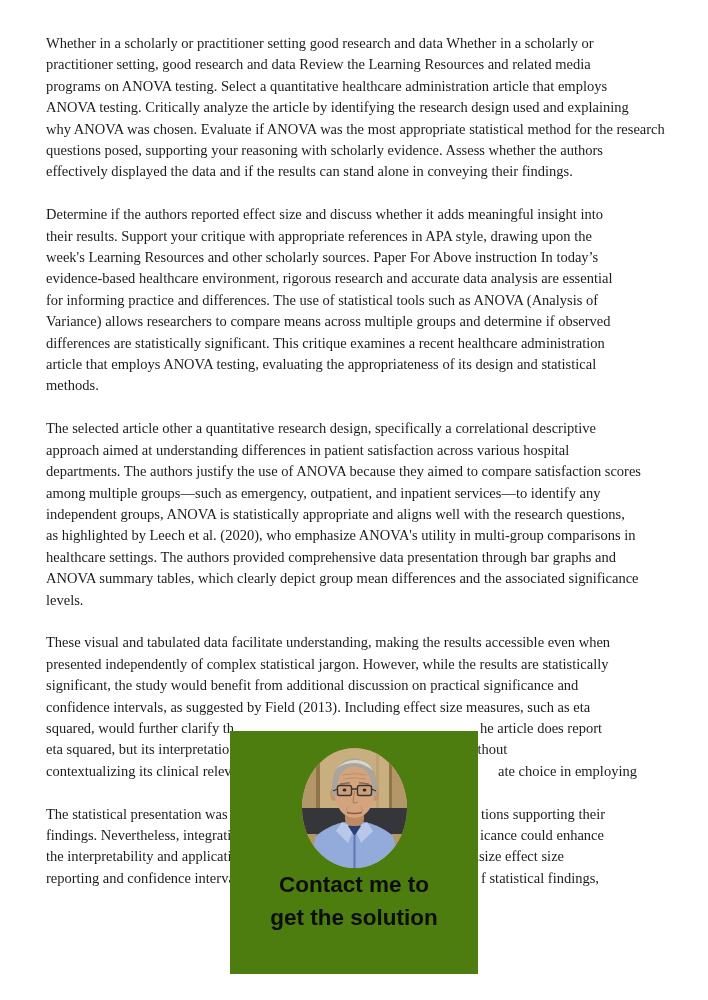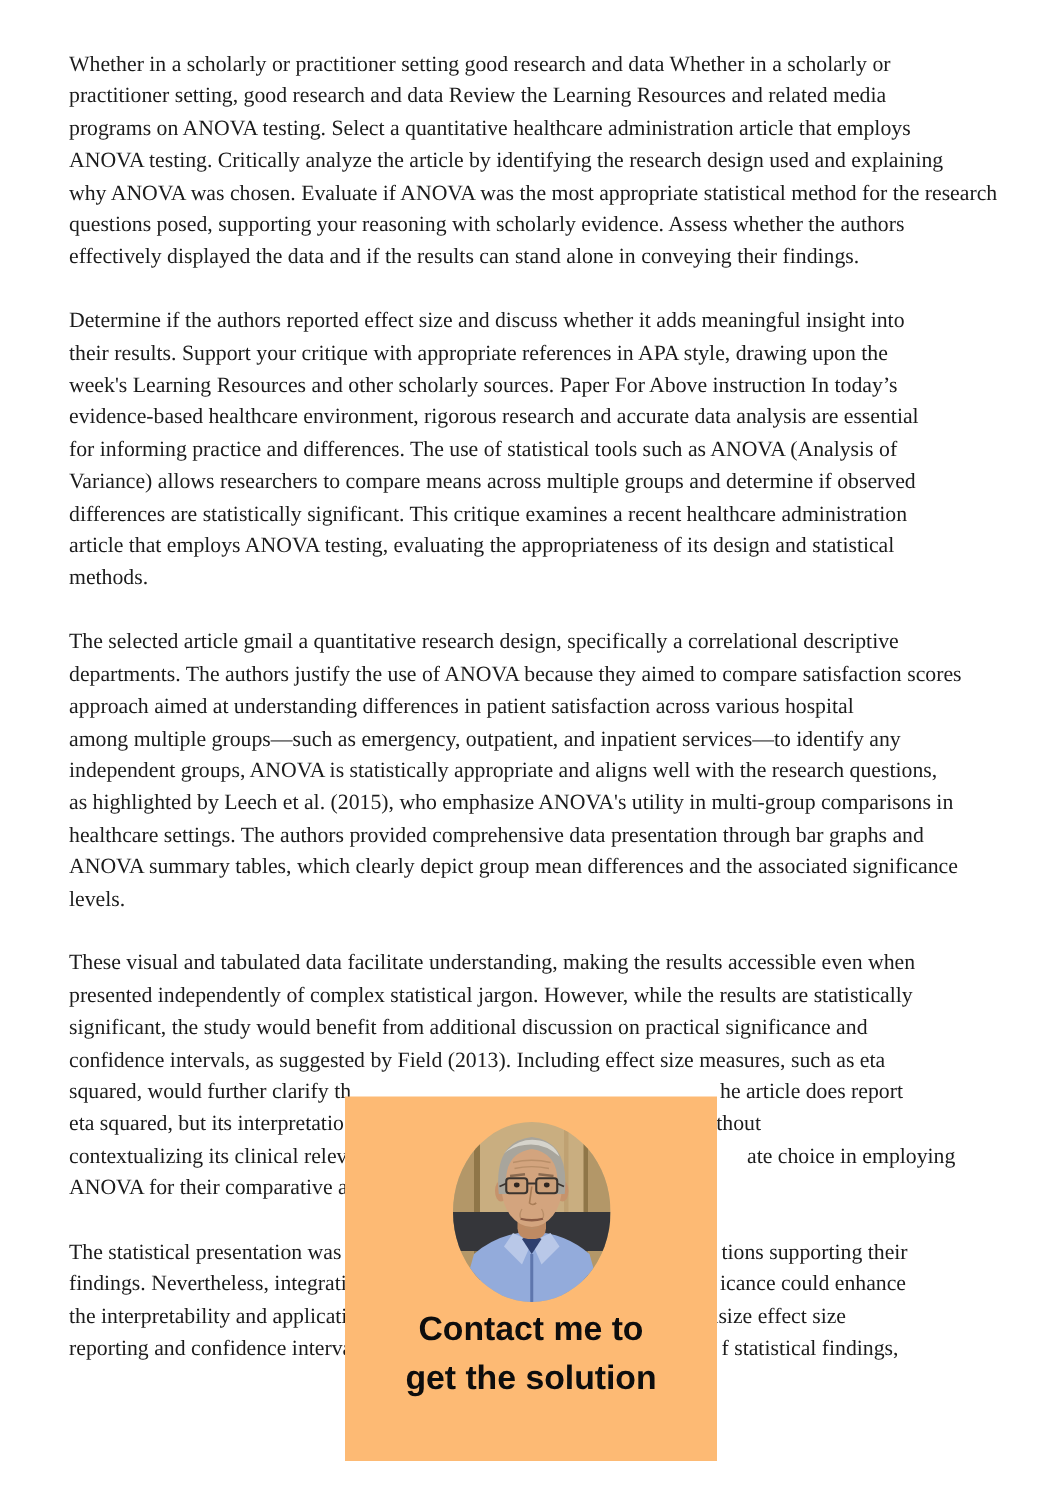--- a/index.html
+++ b/index.html
@@ -65,49 +65,48 @@
       <div class="line">their results. Support your critique with appropriate references in APA style, drawing upon the</div>
       <div class="line">week's Learning Resources and other scholarly sources. Paper For Above instruction In today’s</div>
       <div class="line">evidence-based healthcare environment, rigorous research and accurate data analysis are essential</div>
       <div class="line">for informing practice and differences. The use of statistical tools such as ANOVA (Analysis of</div>
       <div class="line">Variance) allows researchers to compare means across multiple groups and determine if observed</div>
       <div class="line">differences are statistically significant. This critique examines a recent healthcare administration</div>
       <div class="line">article that employs ANOVA testing, evaluating the appropriateness of its design and statistical</div>
       <div class="line">methods.</div>
     </div>
     <div class="paragraph">
-      <div class="line">The selected article gmail a quantitative research design, specifically a correlational descriptive</div>
+      <div class="line">The selected article other a quantitative research design, specifically a correlational descriptive</div>
+      <div class="line">approach aimed at understanding differences in patient satisfaction across various hospital</div>
       <div class="line">departments. The authors justify the use of ANOVA because they aimed to compare satisfaction scores</div>
-      <div class="line">approach aimed at understanding differences in patient satisfaction across various hospital</div>
       <div class="line">among multiple groups—such as emergency, outpatient, and inpatient services—to identify any</div>
       <div class="line">independent groups, ANOVA is statistically appropriate and aligns well with the research questions,</div>
-      <div class="line">as highlighted by Leech et al. (2015), who emphasize ANOVA's utility in multi-group comparisons in</div>
+      <div class="line">as highlighted by Leech et al. (2020), who emphasize ANOVA's utility in multi-group comparisons in</div>
       <div class="line">healthcare settings. The authors provided comprehensive data presentation through bar graphs and</div>
       <div class="line">ANOVA summary tables, which clearly depict group mean differences and the associated significance</div>
       <div class="line">levels.</div>
     </div>
     <div class="paragraph">
       <div class="line">These visual and tabulated data facilitate understanding, making the results accessible even when</div>
       <div class="line">presented independently of complex statistical jargon. However, while the results are statistically</div>
       <div class="line">significant, the study would benefit from additional discussion on practical significance and</div>
       <div class="line">confidence intervals, as suggested by Field (2013). Including effect size measures, such as eta</div>
       <div class="line"><span>squared, would further clarify th</span><span class="rfrag" style="left: 434px;">he article does report</span></div>
       <div class="line"><span>eta squared, but its interpretatio</span><span class="rfrag" style="left: 417px;">without</span></div>
       <div class="line"><span>contextualizing its clinical relev</span><span class="rfrag" style="left: 452px;">ate choice in employing</span></div>
-      <div class="line"><span>ANOVA for their comparative a</span><span class="rfrag" style="left: 434px;"></span></div>
     </div>
     <div class="paragraph">
       <div class="line"><span>The statistical presentation was</span><span class="rfrag" style="left: 435px;">tions supporting their</span></div>
       <div class="line"><span>findings. Nevertheless, integrati</span><span class="rfrag" style="left: 434px;">icance could enhance</span></div>
       <div class="line"><span>the interpretability and applicati</span><span class="rfrag" style="left: 412px;">phasize effect size</span></div>
       <div class="line"><span>reporting and confidence interva</span><span class="rfrag" style="left: 435px;">f statistical findings,</span></div>
     </div>
   </div>
 
-<div class="overlay" style="background: #fdba74;">
+<div class="overlay" style="background: #4d7c0f;">
   <div class="photo">
     <svg width="105" height="120" viewBox="0 0 105 120">
       <defs>
           <clipPath id="pc">
             <ellipse cx="52.5" cy="60" rx="52.5" ry="60"></ellipse>
           </clipPath>
         </defs>
       <g clip-path="url(#pc)">
         <rect width="105" height="120" fill="#C9AE80"></rect>
         <rect x="0" width="14" height="120" fill="#B39768"></rect>

